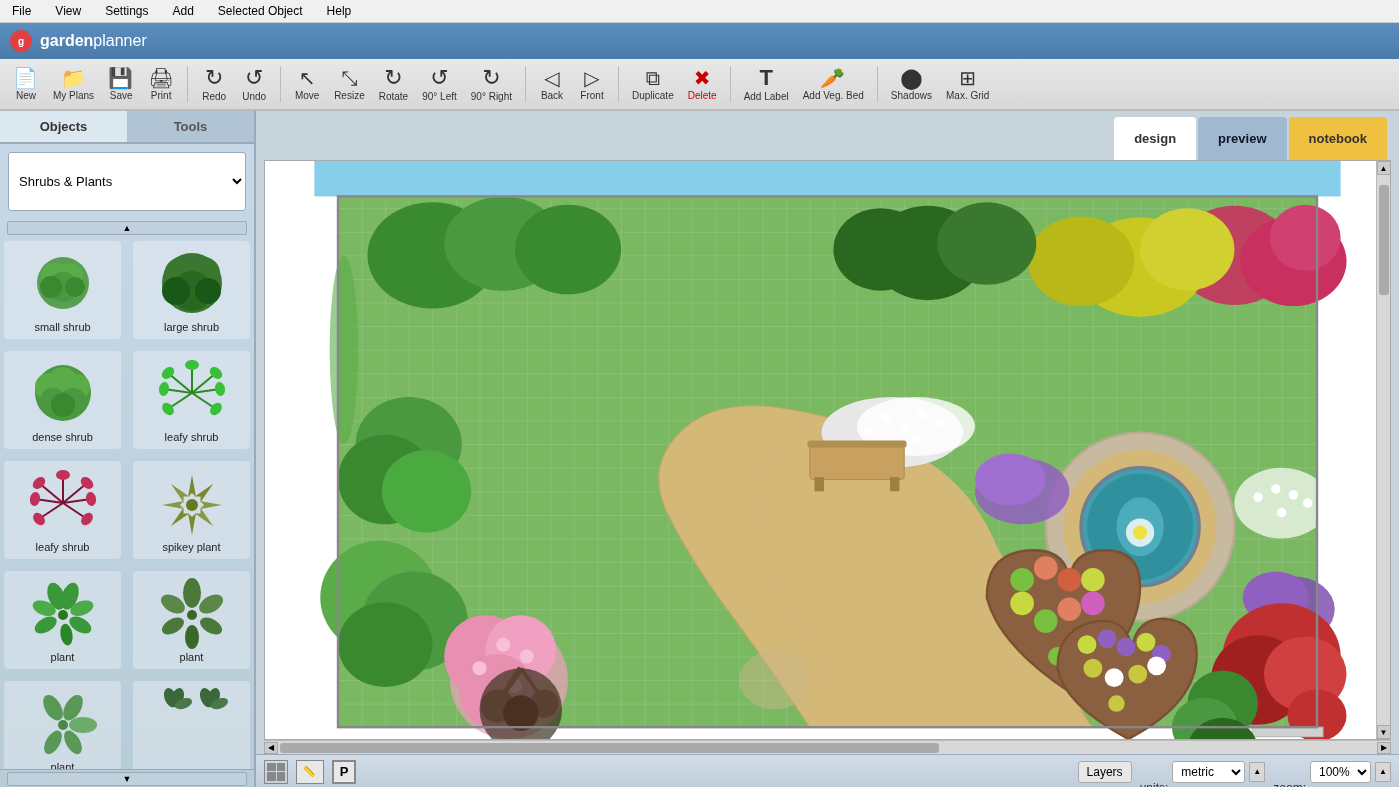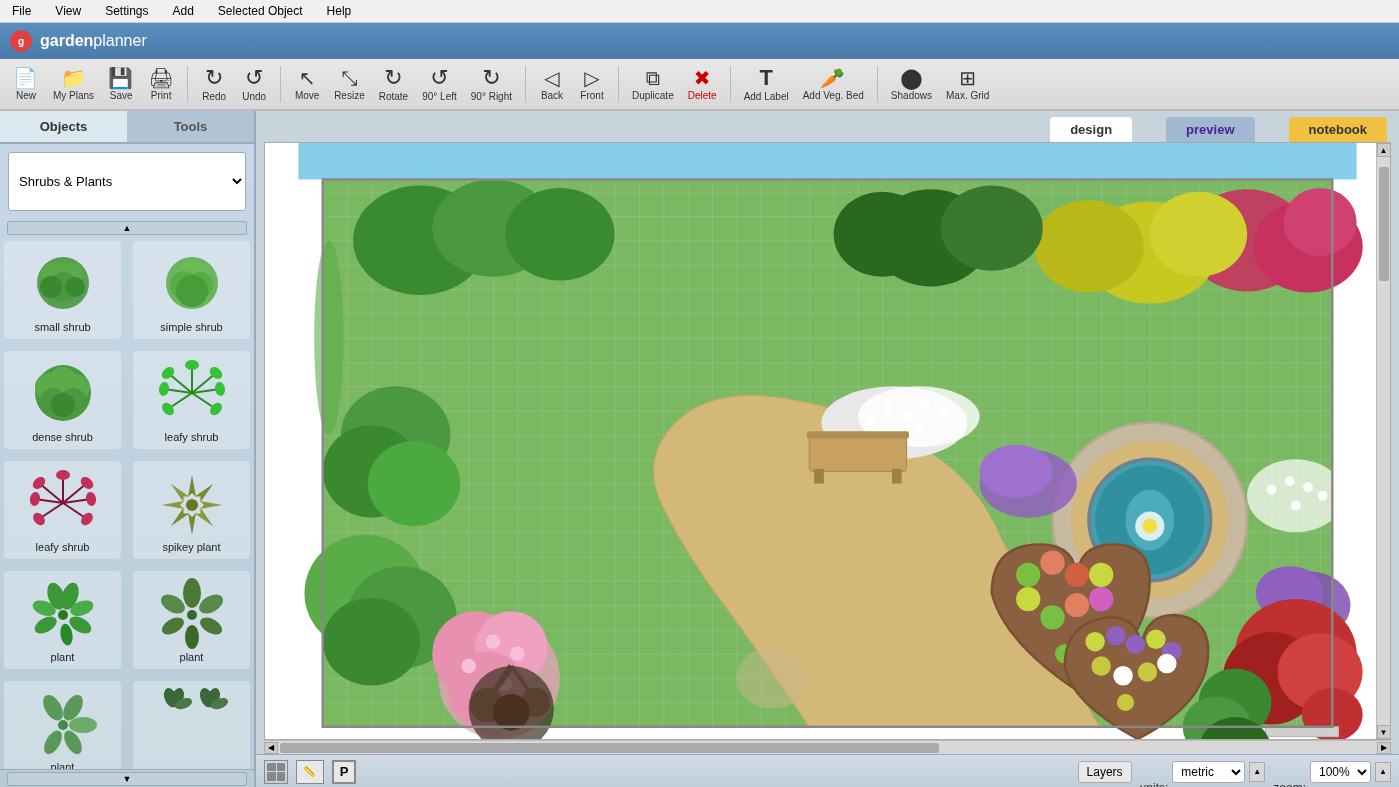--- a/index.html
+++ b/index.html
@@ -109,25 +109,25 @@
       flex-direction: column;
       background: #c8d4dc;
     }
     #view-tabs {
       display: flex;
       justify-content: flex-end;
       padding: 6px 12px 0;
       gap: 2px;
     }
     .view-tab {
-      padding: 5px 20px; border-radius: 4px 4px 0 0;
-      cursor: pointer; font-size: 13px; font-weight: bold; margin-left: 32px;
+      padding: 14px 20px; border-radius: 4px 4px 0 0;
+      cursor: pointer; font-size: 13px; font-weight: bold;
     }
     .view-tab.design { background: white; color: #333; }
-    .view-tab.preview { background: #a0b8d0; color: #4c1d95; }
+    .view-tab.preview { background: #a0b8d0; color: #0f172a; }
     .view-tab.notebook { background: #f0c040; color: #333; }
 
     #canvas-area {
       flex: 1;
       background: white;
       margin: 0 8px;
       border: 1px solid #aaa;
       overflow: hidden;
       position: relative;
     }
@@ -319,33 +319,34 @@
             <circle cx="28" cy="30" r="14" fill="#5aac48"></circle>
             <circle cx="44" cy="28" r="12" fill="#5aac48"></circle>
             <circle cx="36" cy="40" r="15" fill="#4a9840"></circle>
             <circle cx="24" cy="40" r="11" fill="#3a8830"></circle>
             <circle cx="48" cy="40" r="10" fill="#3a8830"></circle>
           </svg>
         </div>
         <span class="obj-label">small shrub</span>
       </div>
 
-
-      <div class="obj-item">
-        <div class="obj-icon">
-          <svg class="shrub-svg" viewBox="0 0 72 72">
-            <circle cx="36" cy="36" r="26" fill="#5aac48" opacity="0.85"></circle>
-            <circle cx="36" cy="32" r="18" fill="#6abc58"></circle>
-            <circle cx="28" cy="38" r="14" fill="#5aac48"></circle>
-            <circle cx="44" cy="38" r="13" fill="#5aac48"></circle>
-            <circle cx="36" cy="44" r="16" fill="#4a9c38"></circle>
-          </svg>
-        </div>
-        <span class="obj-label">simple shrub</span>
-      </div>
+      <div class="obj-item">
+        <div class="obj-icon">
+          <svg class="shrub-svg" viewBox="0 0 72 72">
+            <circle cx="36" cy="36" r="30" fill="#2a6820" opacity="0.9"></circle>
+            <circle cx="26" cy="28" r="18" fill="#3a7830"></circle>
+            <circle cx="48" cy="26" r="16" fill="#3a7830"></circle>
+            <circle cx="36" cy="44" r="20" fill="#2a6820"></circle>
+            <circle cx="20" cy="44" r="14" fill="#1a5818"></circle>
+            <circle cx="52" cy="44" r="13" fill="#1a5818"></circle>
+          </svg>
+        </div>
+        <span class="obj-label">large shrub</span>
+      </div>
+
 
       <div class="obj-item">
         <div class="obj-icon">
           <svg class="shrub-svg" viewBox="0 0 72 72">
             <circle cx="36" cy="36" r="28" fill="#4a9840"></circle>
             <circle cx="22" cy="30" r="14" fill="#5aac48"></circle>
             <circle cx="36" cy="24" r="14" fill="#5aac48"></circle>
             <circle cx="50" cy="30" r="13" fill="#5aac48"></circle>
             <circle cx="46" cy="44" r="13" fill="#4a9840"></circle>
             <circle cx="26" cy="44" r="13" fill="#4a9840"></circle>

